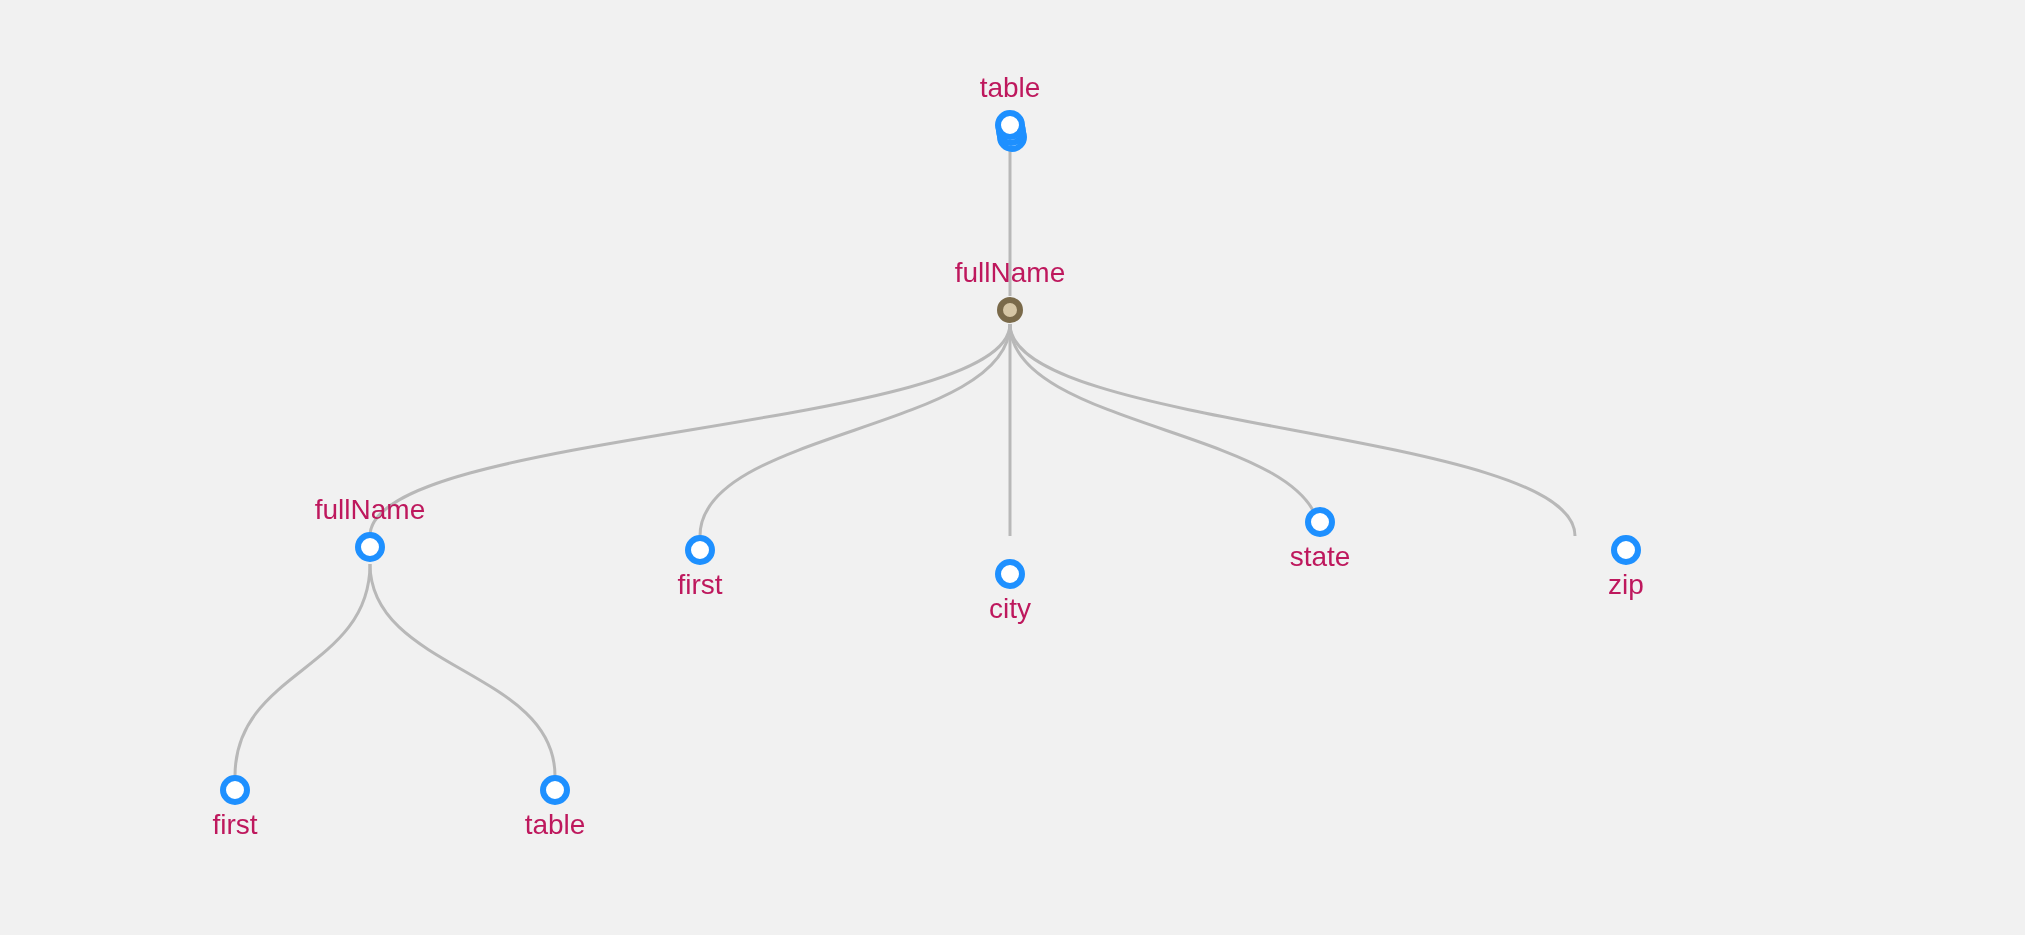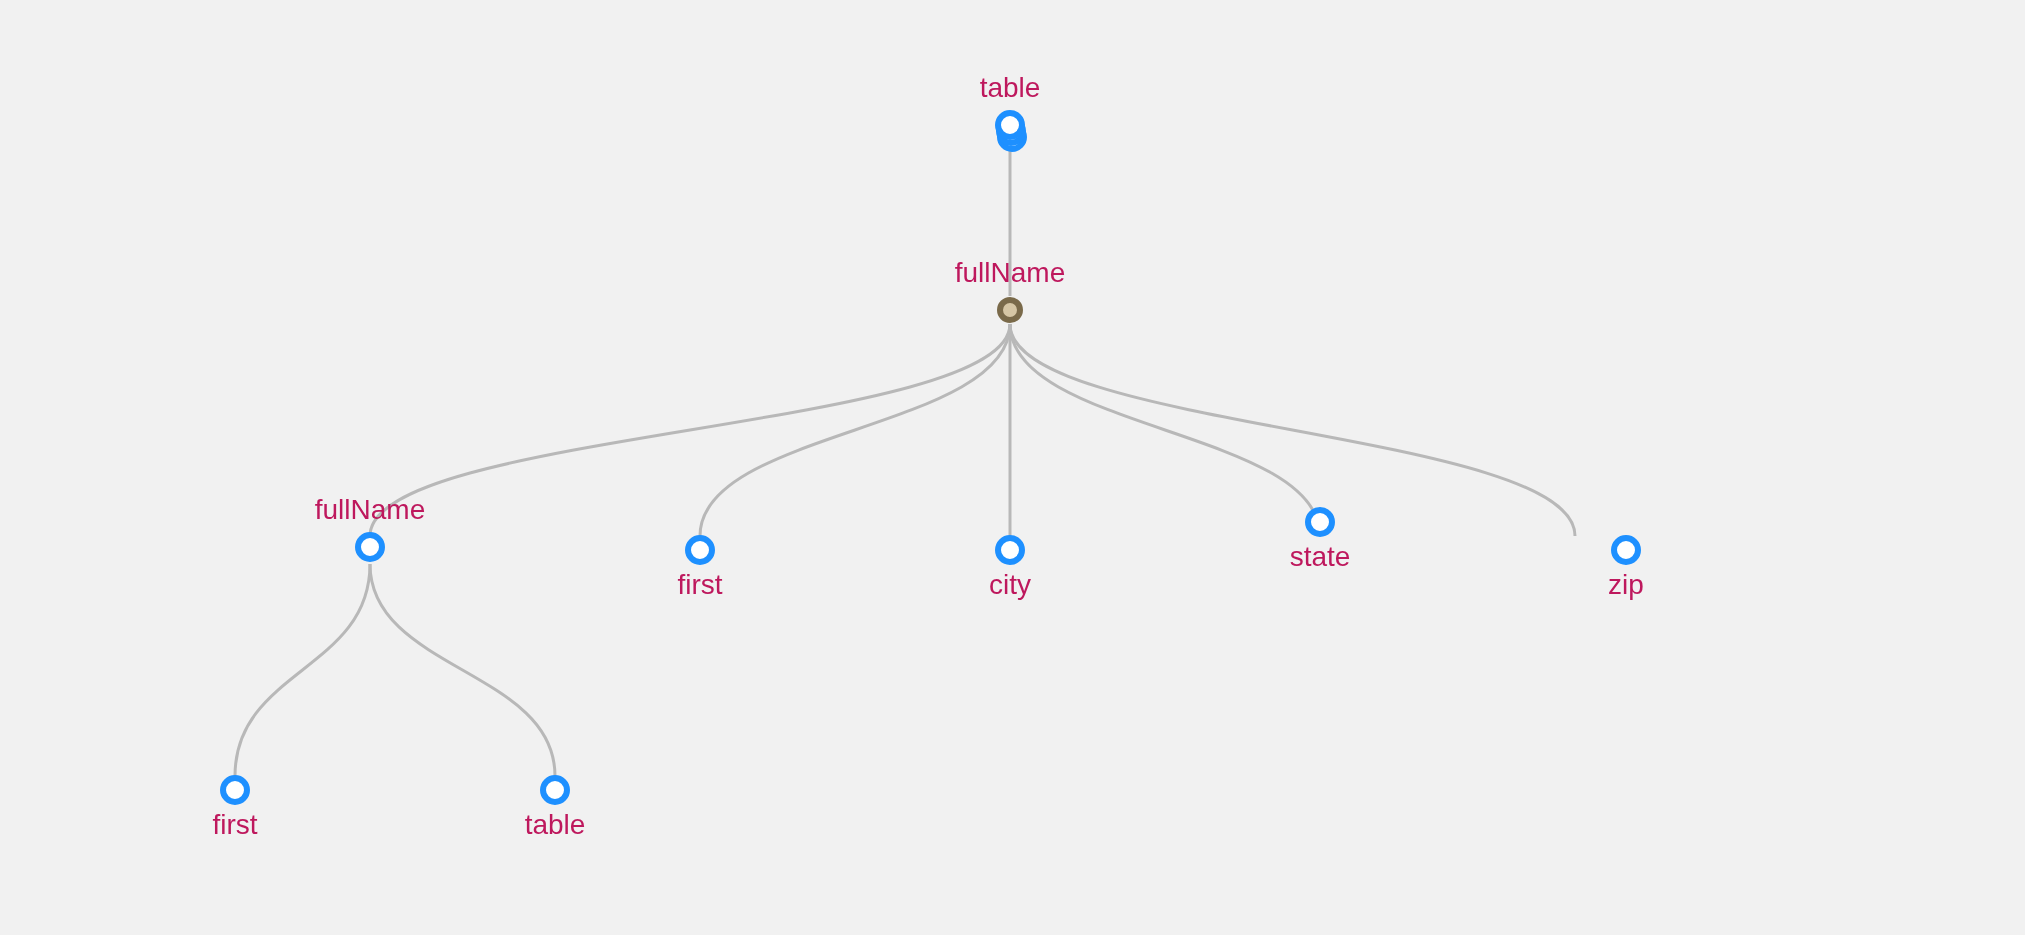--- a/index.html
+++ b/index.html
@@ -120,21 +120,21 @@
     </div>
   </div>
 
   <div class="node" style="left:700px; top:550px;">
     <div class="glyph">
       <div class="circle"></div>
     </div>
     <span class="label below">first</span>
   </div>
 
-  <div class="node" style="left:1010px; top:550px;">
+  <div class="node" style="left:1010px; top:574px;">
     <div class="glyph">
       <div class="circle"></div>
     </div>
     <span class="label below">city</span>
   </div>
 
   <div class="node" style="left:1320px; top:522px;">
     <div class="glyph">
       <div class="circle"></div>
     </div>

